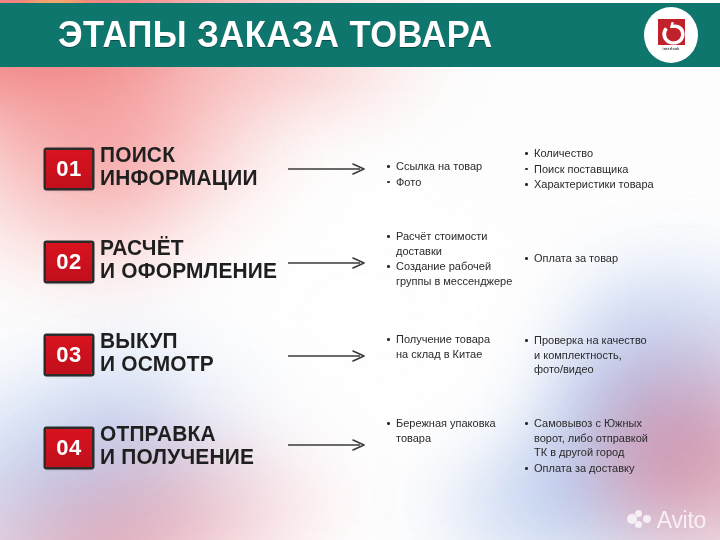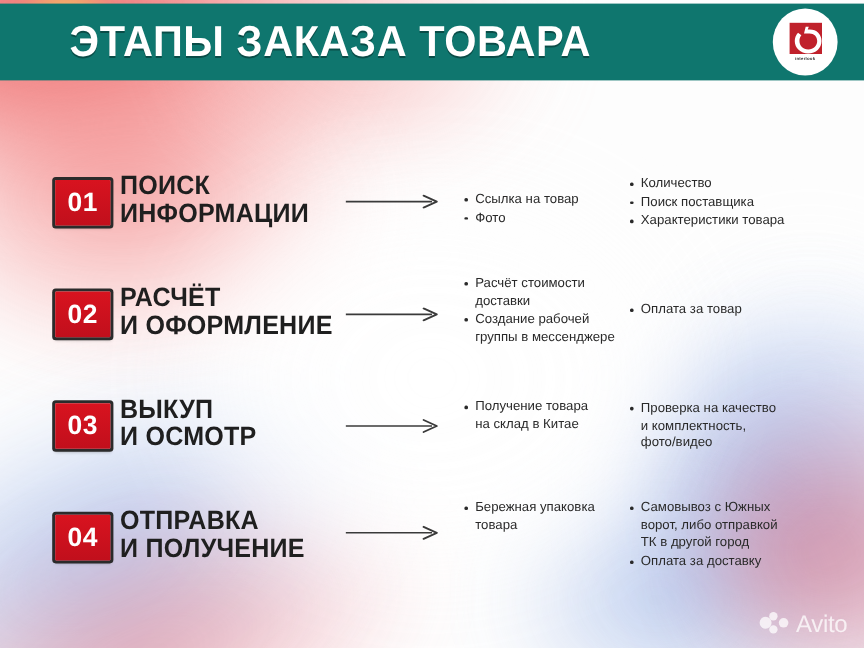--- a/index.html
+++ b/index.html
@@ -232,21 +232,21 @@
     display: block;
     border-radius: 50%;
     background: rgba(255,255,255,0.92);
   }
   .wm-d1 { left: 0;    top: 4px;  width: 10px; height: 10px; }
   .wm-d2 { left: 8px;  top: 0;    width: 7px;  height: 7px;  }
   .wm-d3 { left: 8px;  top: 11px; width: 7px;  height: 7px;  }
   .wm-d4 { left: 16px; top: 5px;  width: 8px;  height: 8px;  }
   .wm-text {
     color: rgba(255,255,255,0.95);
-    font-size: 20px;
+    font-size: 23px;
     font-weight: 500;
     line-height: 1;
     letter-spacing: -0.3px;
   }
 </style>
 </head>
 <body>
 
 <div id="canvas">
 

